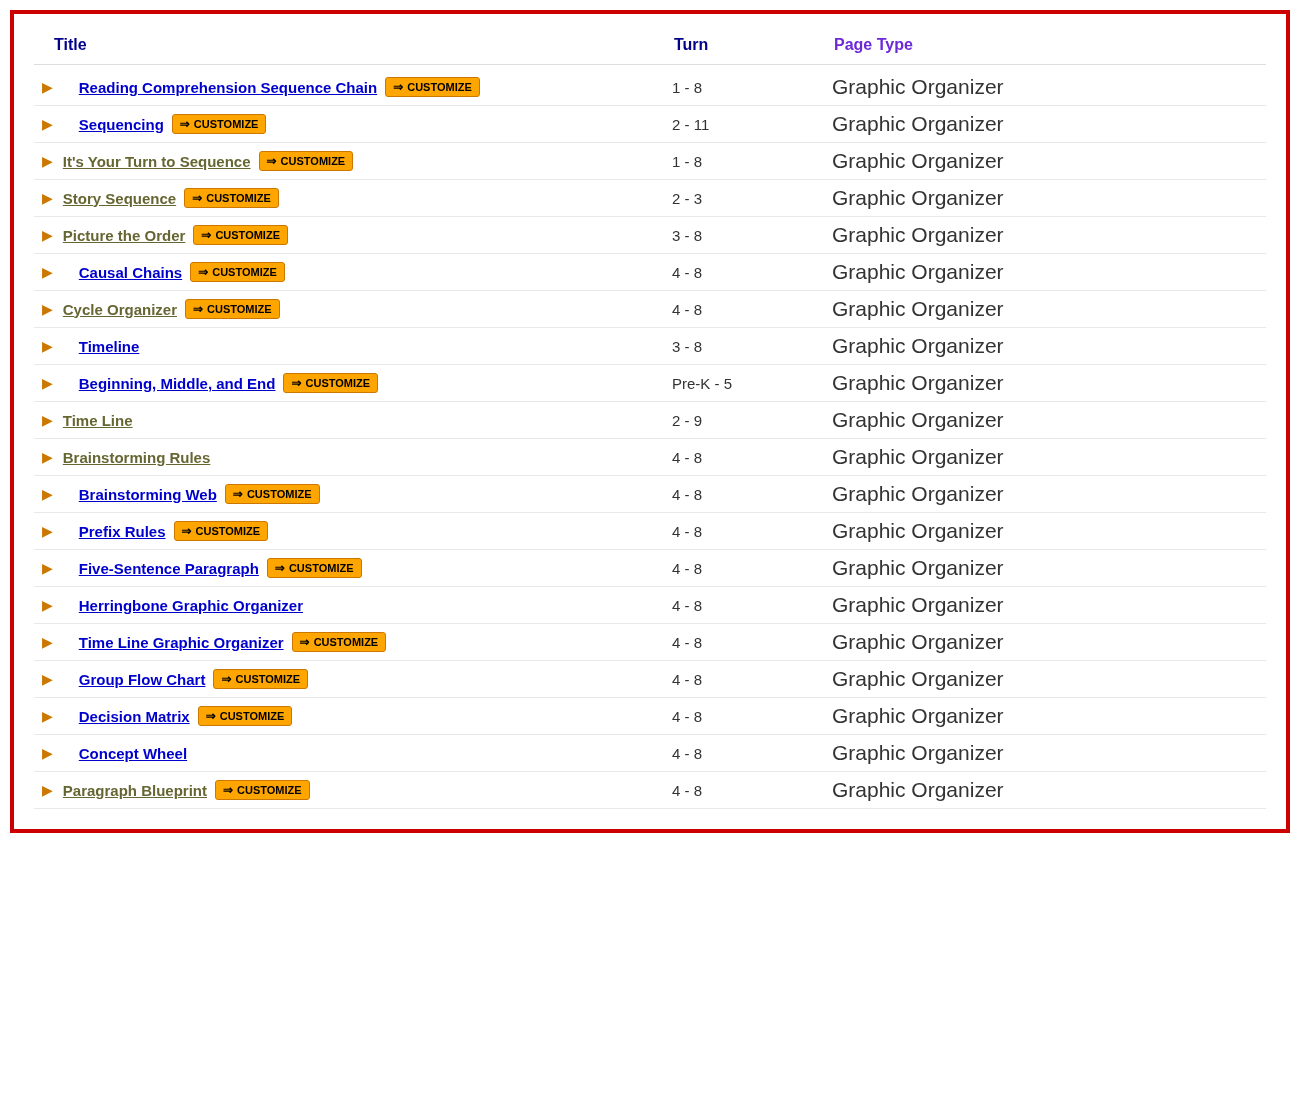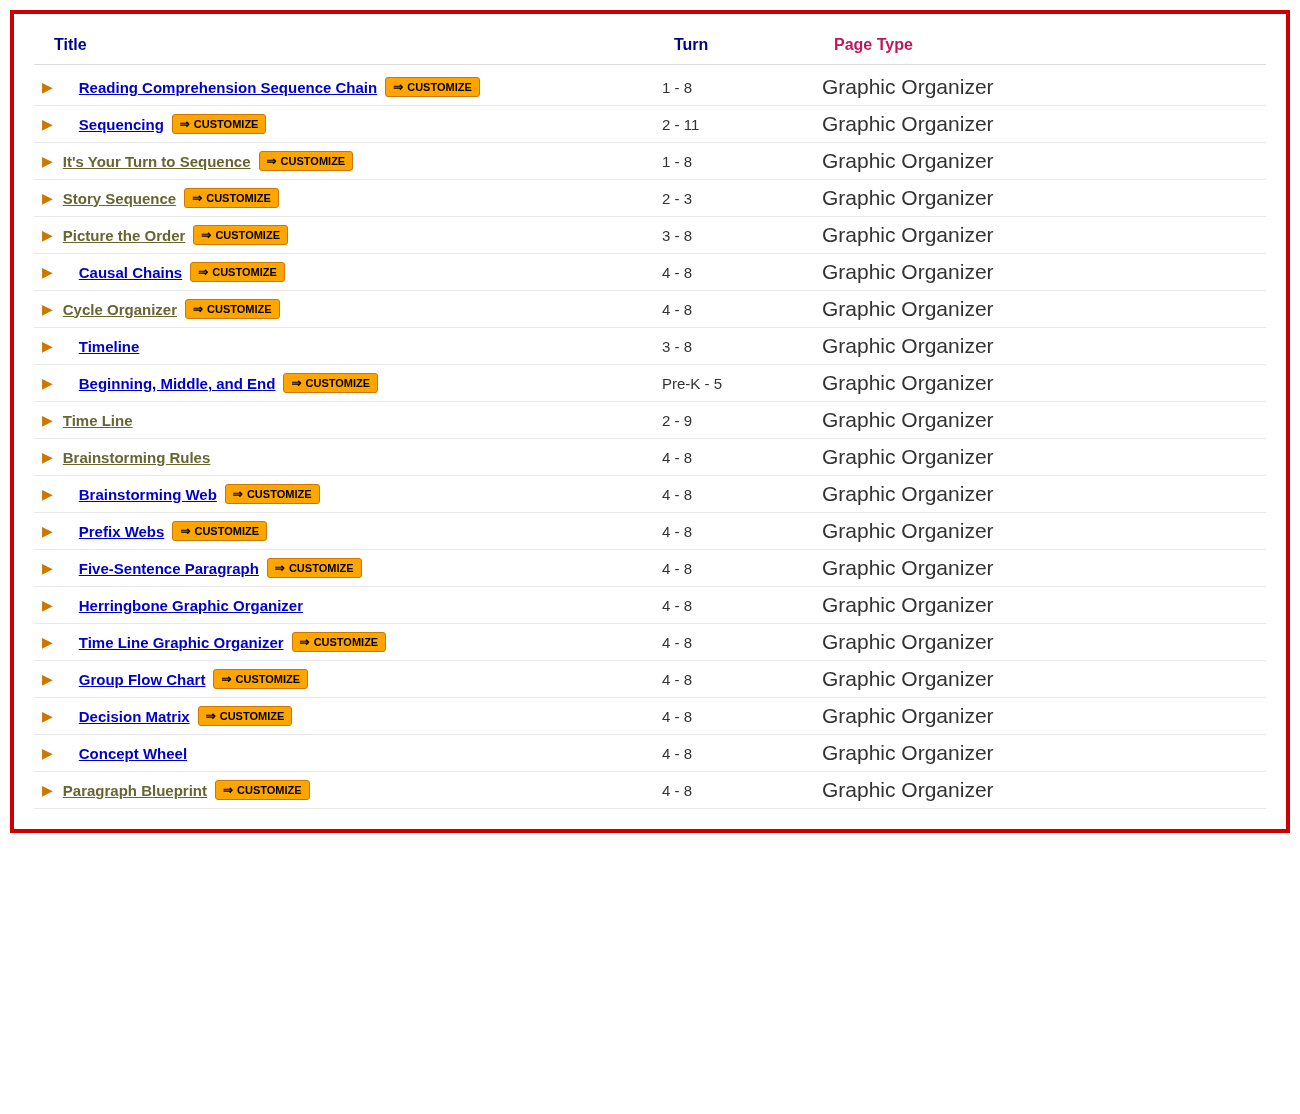--- a/index.html
+++ b/index.html
@@ -30,38 +30,39 @@
     .col-grade-header {
       flex: 0 0 160px;
       font-weight: bold;
       font-size: 16px;
       color: #00008B;
     }
     .col-type-header {
       flex: 1;
       font-weight: bold;
       font-size: 16px;
-      color: #be185d;
+      color: #6d28d9;
     }
     .table-row {
       display: flex;
       align-items: center;
       padding: 6px 0 6px 8px;
       border-bottom: 1px solid #e8e8e8;
     }
     .col-title {
       flex: 0 0 620px;
       display: flex;
       align-items: center;
       gap: 8px;
     }
     .col-grade {
       flex: 0 0 160px;
       color: #333;
       font-size: 15px;
+      margin-left: 10px;
     }
     .col-type {
       flex: 1;
       color: #333;
       font-size: 21px;
     }
     .bullet {
       color: #cc7700;
       font-size: 14px;
       margin-right: 2px;
@@ -212,21 +213,21 @@
           <span class="bullet">▶</span>
           <span class="title-link-blue">Brainstorming Web</span>
           <span class="customize-btn"><span class="arrow-icon">⇒</span> CUSTOMIZE</span>
         </div>
         <div class="col-grade">4 - 8</div>
         <div class="col-type">Graphic Organizer</div>
       </div>
       <div class="table-row">
         <div class="col-title">
           <span class="bullet">▶</span>
-          <span class="title-link-blue">Prefix Webs</span>
+          <span class="title-link-blue">Prefix Rules</span>
           <span class="customize-btn"><span class="arrow-icon">⇒</span> CUSTOMIZE</span>
         </div>
         <div class="col-grade">4 - 8</div>
         <div class="col-type">Graphic Organizer</div>
       </div>
       <div class="table-row">
         <div class="col-title">
           <span class="bullet">▶</span>
           <span class="title-link-blue">Five-Sentence Paragraph</span>
           <span class="customize-btn"><span class="arrow-icon">⇒</span> CUSTOMIZE</span>

